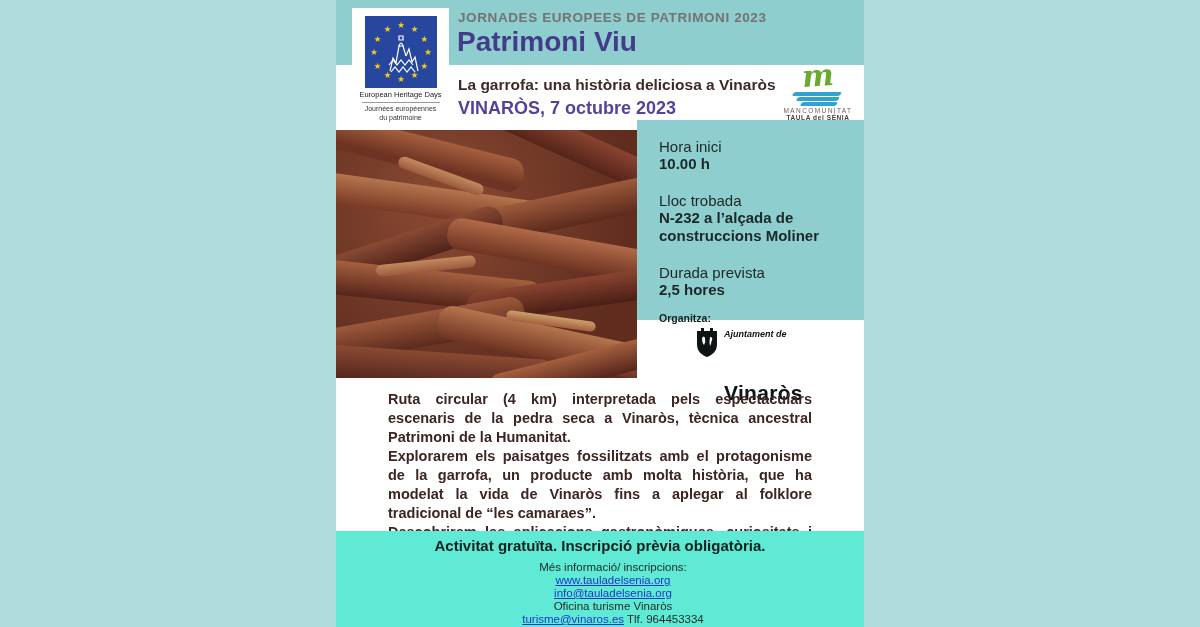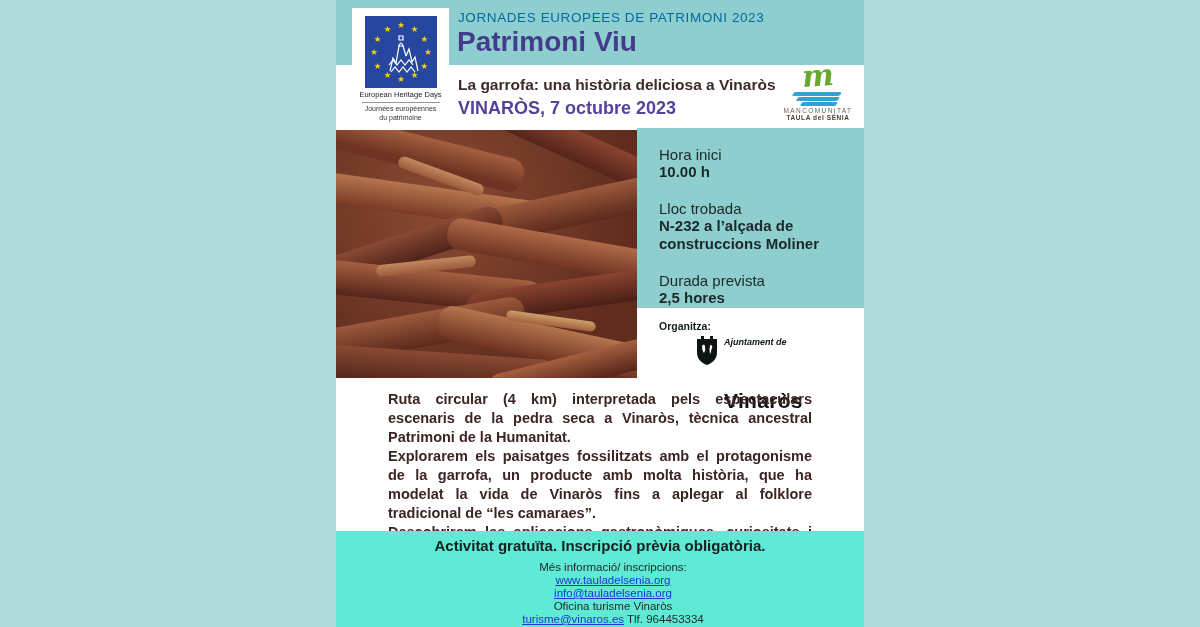--- a/index.html
+++ b/index.html
@@ -1,21 +1,21 @@
 <!DOCTYPE html>
 <html><head>
 <meta charset="utf-8">
 <style>
   html,body{margin:0;padding:0;}
   .page{position:relative;width:1200px;height:627px;background:#b1dcdc;font-family:"Liberation Sans",sans-serif;overflow:hidden;}
   .poster{position:absolute;left:336px;top:0;width:528px;height:627px;background:#ffffff;}
 
   
   .header-band{position:absolute;left:0;top:0;width:528px;height:65px;background:#8fcecf;}
-  .kicker{position:absolute;left:122px;top:10px;font-size:13.5px;font-weight:normal;letter-spacing:.6px;color:#0369a1;white-space:nowrap;}
+  .kicker{position:absolute;left:122px;top:10px;font-size:13.5px;font-weight:bold;letter-spacing:.6px;color:#737373;white-space:nowrap;}
   .main-title{position:absolute;left:121px;top:26px;font-size:28px;font-weight:bold;color:#453b8b;white-space:nowrap;}
 
   
   .eu-box{position:absolute;left:16px;top:8px;width:97px;height:114px;background:#ffffff;z-index:3;text-align:center;}
   .eu-flag{display:block;margin:8px auto 2px auto;}
   .eu-line1{font-size:7.5px;color:#222;margin-top:1px;}
   .eu-div{width:78px;height:1px;background:#999;margin:3px auto 2px auto;}
   .eu-line2{font-size:7px;color:#333;line-height:8.5px;}
 
   
@@ -28,21 +28,21 @@
   .manco-waves{margin:1px auto 2px auto;width:50px;}
   .manco-wave{height:3.5px;background:#2fa3d4;border-radius:2px;transform:skewX(-28deg);margin:1.5px 0;}
   .manco-n1{font-size:6.5px;letter-spacing:1.4px;color:#6d5f52;margin-top:2px;}
   .manco-n2{font-size:6.5px;font-weight:bold;letter-spacing:.6px;color:#4a3f35;}
 
   
   .photo{position:absolute;left:0;top:130px;width:301px;height:248px;overflow:hidden;background:radial-gradient(circle at 35% 30%,#8a4a33,#5f2c1e 75%);}
   .pod{position:absolute;border-radius:14px;}
 
   
-  .panel{position:absolute;left:301px;top:128px;width:227px;height:180px;background:#8fcecf;color:#1c2727;}
+  .panel{position:absolute;left:301px;top:120px;width:227px;height:200px;background:#8fcecf;color:#1c2727;}
   .d-item{position:absolute;left:22px;width:190px;}
   .d-label{font-size:15px;}
   .d-value{font-size:15px;font-weight:bold;line-height:18px;}
   .org-label{position:absolute;left:22px;top:192px;font-size:10.5px;font-weight:bold;color:#102020;}
   .org-logo{position:absolute;left:58px;top:206px;display:flex;align-items:flex-start;}
   .crest{margin-right:5px;}
   .org-text .small{font-size:9px;font-weight:bold;color:#0d1514;margin-top:3px;font-style:italic;}
   .org-text .big{font-size:21px;font-weight:bold;color:#0d1514;line-height:21px;letter-spacing:.3px;margin-top:43px;}
 
   

